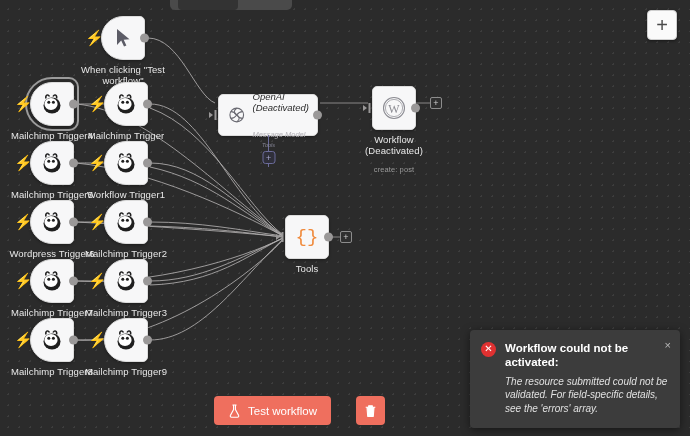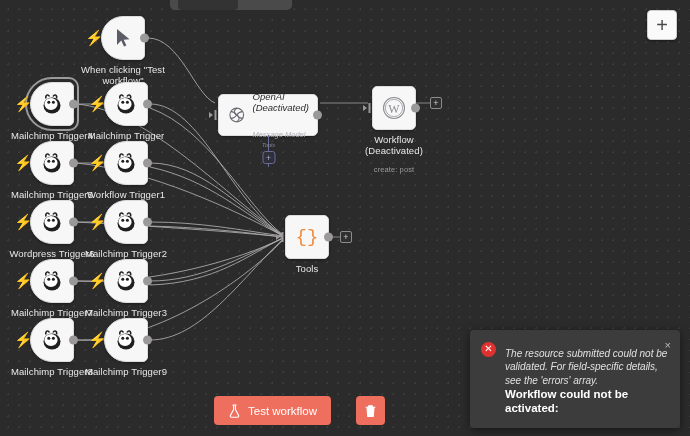--- a/index.html
+++ b/index.html
@@ -494,19 +494,19 @@
     <button id="delete-btn">
       <svg width="13" height="14" viewBox="0 0 14 15">
         <path d="M1.8 3.4 L12.2 3.4 M5 3.4 L5 1.8 L9 1.8 L9 3.4 M3.2 3.4 L4 13.4 L10 13.4 L10.8 3.4 Z" stroke="#ffffff" stroke-width="1.15" fill="#ffffff" stroke-linejoin="round"></path>
       </svg>
     </button>
   </div>
 
   <div id="error-toast">
     <div id="toast-icon">✕</div>
     <div id="toast-body">
+      <div id="toast-title">Workflow could not be activated:</div>
       <div id="toast-msg">The resource submitted could not be validated. For field-specific details, see the 'errors' array.</div>
-      <div id="toast-title">Workflow could not be activated:</div>
     </div>
     <button id="toast-close">×</button>
   </div>
 
 </div>
 
 </body></html>

